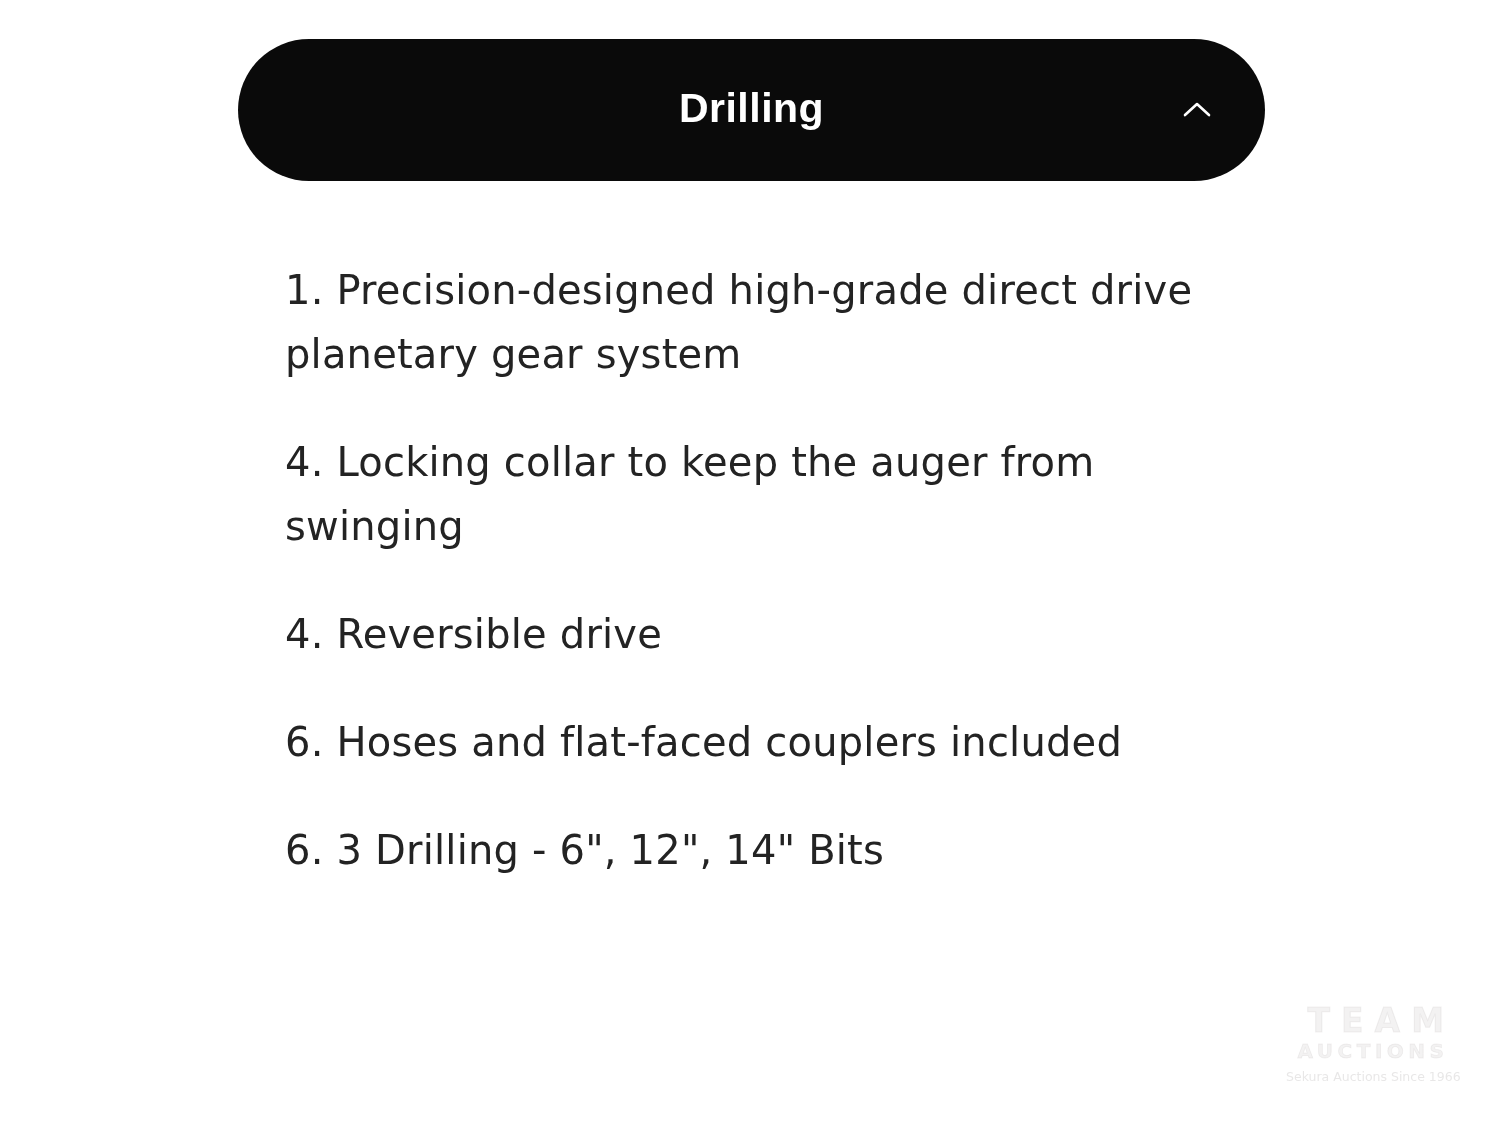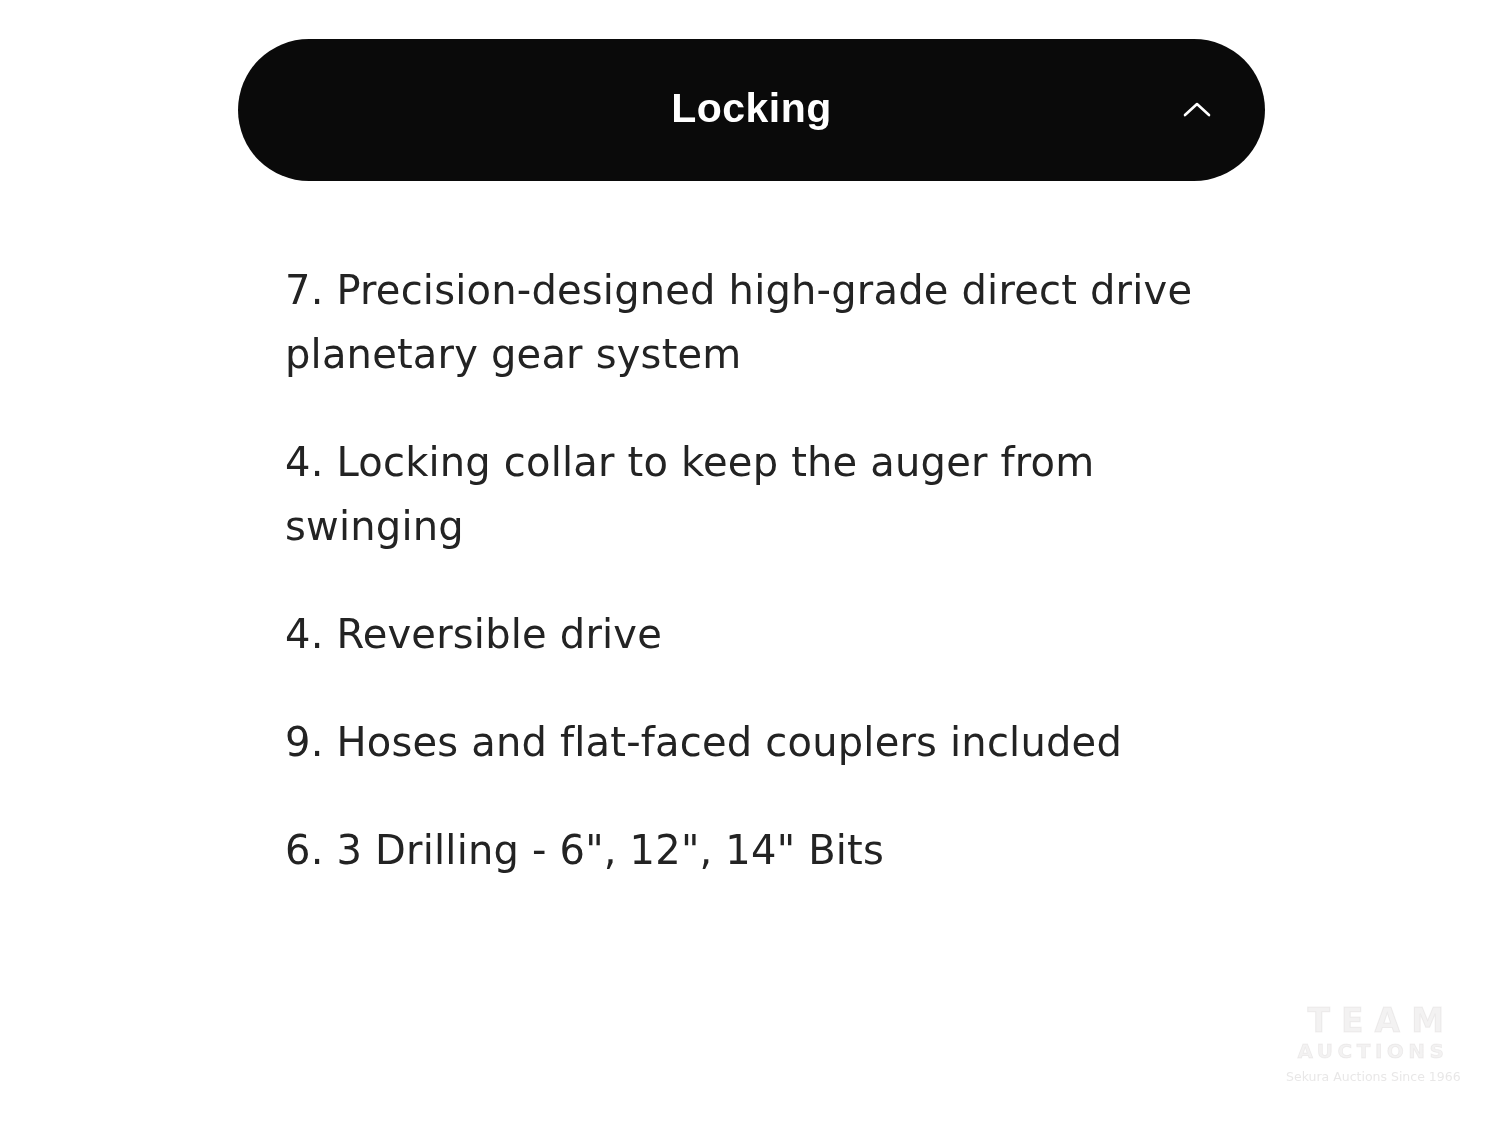--- a/index.html
+++ b/index.html
@@ -101,33 +101,33 @@
     font-weight: 400;
     color: rgba(180, 175, 175, 0.30);
     line-height: 15px;
     white-space: nowrap;
   }
 </style>
 </head>
 <body>
 
 <button class="accordion-header">
-  <span class="accordion-title">Locking</span>
+  <span class="accordion-title">Drilling</span>
   <span class="accordion-chevron">
     <svg width="32" height="22" viewBox="0 0 32 22" fill="none" xmlns="http://www.w3.org/2000/svg">
       <polyline points="4,16 16,5 28,16" stroke="#ffffff" stroke-width="2.6" stroke-linecap="round" stroke-linejoin="round" fill="none"></polyline>
     </svg>
   </span>
 </button>
 
 <div class="features-list">
-  <p class="feature-item">7. Precision-designed high-grade direct drive planetary gear system</p>
+  <p class="feature-item">1. Precision-designed high-grade direct drive planetary gear system</p>
   <p class="feature-item">4. Locking collar to keep the auger from swinging</p>
   <p class="feature-item">4. Reversible drive</p>
-  <p class="feature-item">9. Hoses and flat-faced couplers included</p>
+  <p class="feature-item">6. Hoses and flat-faced couplers included</p>
   <p class="feature-item">6. 3 Drilling - 6", 12", 14" Bits</p>
 </div>
 
 <div class="watermark">
   <div class="watermark-team">TEAM</div>
   <div class="watermark-auctions">AUCTIONS</div>
   <div class="watermark-tagline">Sekura Auctions Since 1966</div>
 </div>
 
 </body></html>

